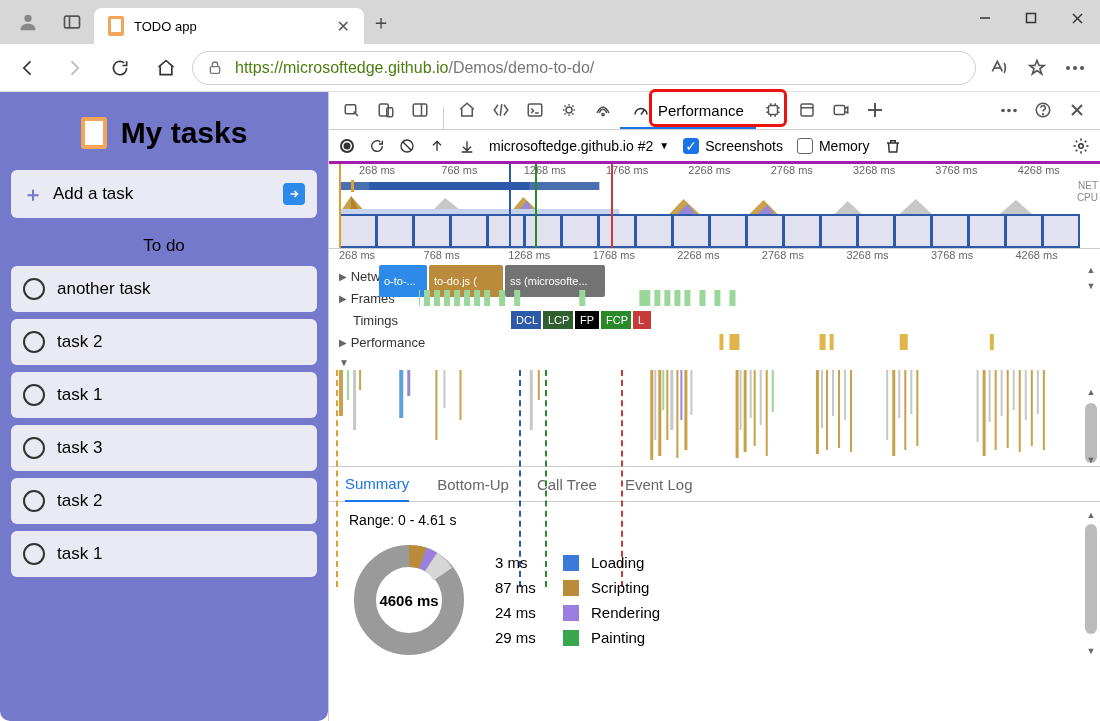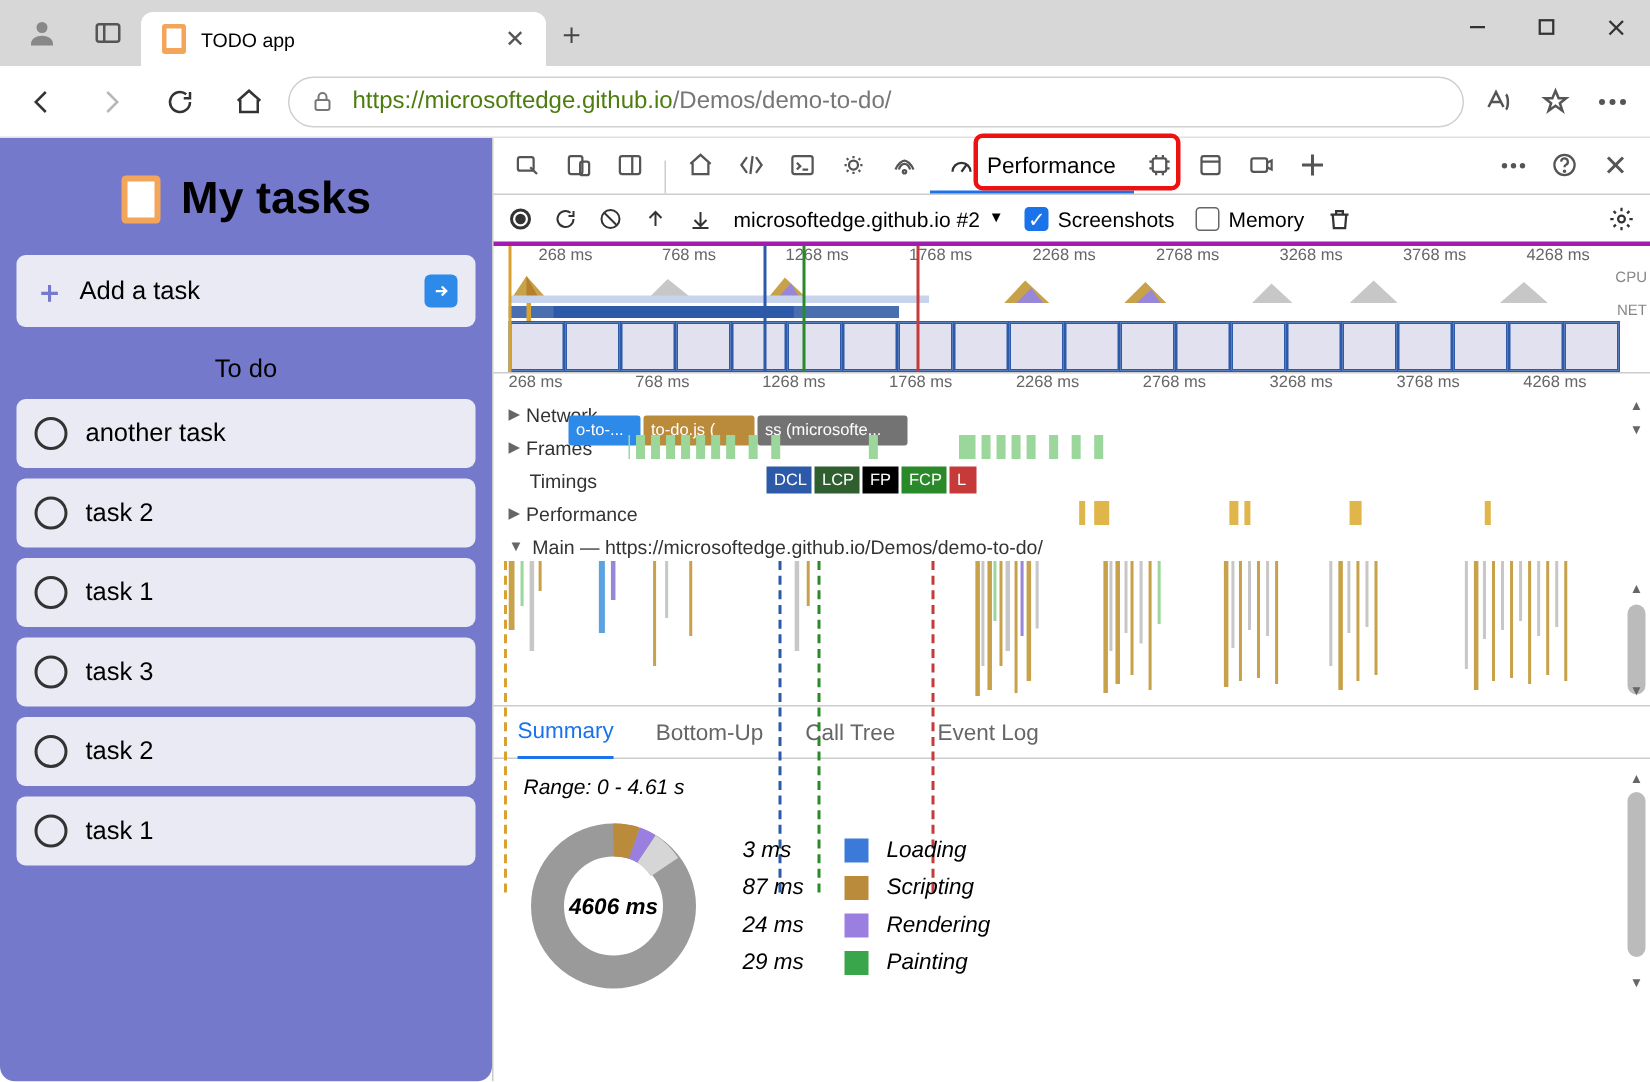--- a/index.html
+++ b/index.html
@@ -65,28 +65,28 @@
   .ovrow { height:18px; position:relative; margin-left:10px; margin-right:20px;}
   .ov-lbl { position:absolute; right:-18px; font-size:10px; color:#888;}
   .filmstrip { display:flex; height:34px; gap:1px; background:#2d5aa8; padding:1px;}
   .frame-thumb { flex:1; background:#e1e1f0; border:1px solid #2d5aa8;}
 
   .flame { position:relative; font-size:13px; color:#333;}
   .flame .row { height:22px; display:flex; align-items:center; border-bottom:none;}
   .flame .row-l { width:90px; padding-left:10px; display:flex; align-items:center; gap:4px;}
   .caret { font-size:10px; color:#666;}
   .flame .row-c { flex:1; position:relative; height:100%;}
-  .chip { position:absolute; top:12px; height:20px; font-size:11px; color:#fff; padding:0 5px; border-radius:2px; display:flex; align-items:center; overflow:hidden; white-space:nowrap;}
+  .chip { position:absolute; top:0; height:32px; font-size:11px; color:#fff; padding:0 5px; border-radius:2px; display:flex; align-items:center; overflow:hidden; white-space:nowrap;}
   .timing-chip{top:2px;height:18px;border-radius:0;}
   .main-area{height:96px;position:relative;}
   .ruler-y { position:absolute; top:0; bottom:0; width:0; border-left:2px dashed;}
 
   .summary-tabs { height:36px; border-top:1px solid #ccc; border-bottom:1px solid #ccc; display:flex; align-items:center; padding:0 16px; gap:28px; font-size:15px; color:#666;}
   .summary-tabs .active { color:#1a73e8; border-bottom:2px solid #1a73e8; height:36px; display:flex; align-items:center;}
-  .summary-body { padding:10px 20px; display:flex; flex-direction:column; gap:12px;font-style:italic;}
+  .summary-body { padding:10px 20px; display:flex; flex-direction:column; gap:12px;}
   .summary-row { display:flex; align-items:center; gap:26px;}
   .donut { width:120px; height:120px; position:relative;}
   .legend { display:flex; flex-direction:column; gap:8px; font-size:15px;}
   .legend-r { display:flex; align-items:center; gap:12px;}
   .legend-r .ms { width:56px; text-align:left;}
   .sw { width:16px; height:16px;}
 
   .sb { position:absolute; right:3px; width:12px;}
   .sb-thumb{position:absolute;left:0;right:0;background:#bbb;border-radius:6px;}
   .sb-arrow{position:absolute;left:0;right:0;height:14px;display:flex;align-items:center;justify-content:center;font-size:9px;color:#666;}
@@ -402,45 +402,45 @@
         <span>268 ms</span>
           <span>768 ms</span>
           <span>1268 ms</span>
           <span>1768 ms</span>
           <span>2268 ms</span>
           <span>2768 ms</span>
           <span>3268 ms</span>
           <span>3768 ms</span>
           <span>4268 ms</span>
       </div>
+      <div class="ovrow" style="height:12px;margin-left:10px;margin-right:20px">
+        <span class="ov-lbl">NET</span>
+        <svg width="100%" height="12" preserveAspectRatio="none" viewBox="0 0 740 12">
+            <rect x="0" y="2" width="260" height="8" fill="#4a6fb0"></rect>
+            <rect x="12" y="0" width="3" height="12" fill="#d9a12f"></rect>
+            <rect x="30" y="2" width="160" height="8" fill="#2d5aa8"></rect>
+          </svg>
+      </div>
       <div class="ovrow ov-cpu" style="height:22px">
         <span class="ov-lbl">CPU</span>
         <svg width="100%" height="22" preserveAspectRatio="none" viewBox="0 0 740 22">
           <path d="M0 22 L12 4 L28 22 Z" fill="#c8a24a"></path>
           <path d="M12 22 L12 4 L22 22 Z" fill="#b67f2e"></path>
           <path d="M90 22 L106 6 L126 22 Z" fill="#c7c7c7"></path>
           <path d="M170 22 L184 5 L202 22 Z" fill="#c8a24a"></path>
           <path d="M176 22 L188 9 L196 22 Z" fill="#9886d8"></path>
           <rect x="0" y="17" width="280" height="5" fill="#c8d4ec"></rect>
           <path d="M330 22 L344 7 L360 22 Z" fill="#c8a24a"></path>
             <path d="M338 22 L348 12 L356 22 Z" fill="#9886d8"></path>
           <path d="M410 22 L424 8 L438 22 Z" fill="#c8a24a"></path>
             <path d="M418 22 L428 13 L434 22 Z" fill="#9886d8"></path>
           <path d="M495 22 L508 9 L522 22 Z" fill="#c7c7c7"></path>
           <path d="M560 22 L576 7 L592 22 Z" fill="#c7c7c7"></path>
           <path d="M660 22 L676 8 L692 22 Z" fill="#c7c7c7"></path>
         </svg>
-      </div>
-      <div class="ovrow" style="height:12px;margin-left:10px;margin-right:20px">
-        <span class="ov-lbl">NET</span>
-        <svg width="100%" height="12" preserveAspectRatio="none" viewBox="0 0 740 12">
-            <rect x="0" y="2" width="260" height="8" fill="#4a6fb0"></rect>
-            <rect x="12" y="0" width="3" height="12" fill="#d9a12f"></rect>
-            <rect x="30" y="2" width="160" height="8" fill="#2d5aa8"></rect>
-          </svg>
       </div>
       <div class="filmstrip" style="margin:0 20px 0 10px">
         <div class="frame-thumb"></div>
           <div class="frame-thumb"></div>
           <div class="frame-thumb"></div>
           <div class="frame-thumb"></div>
           <div class="frame-thumb"></div>
           <div class="frame-thumb"></div>
           <div class="frame-thumb"></div>
           <div class="frame-thumb"></div>
@@ -547,21 +547,20 @@
                 <rect x="400" y="3" width="6" height="16"></rect>
                 <rect x="410" y="3" width="4" height="16"></rect>
                 <rect x="480" y="3" width="8" height="16"></rect>
                 <rect x="570" y="3" width="4" height="16"></rect>
               </g>
             </svg>
         </div>
       </div>
       <div style="padding:4px 0 2px 10px;display:flex;align-items:center;gap:6px">
           <span class="caret">▼</span>
-          <span>Main — https://microsoftedge.github.io/Demos/demo-to-do/</span>
         </div>
       <div class="main-area row-c" style="margin-left:10px;margin-right:18px">
         <svg width="100%" height="96" preserveAspectRatio="none" viewBox="0 0 740 96">
           <g>
             <rect x="0" y="0" width="4" height="46" fill="#c8a24a"></rect>
               <rect x="8" y="0" width="2" height="30" fill="#9bd79b"></rect>
               <rect x="14" y="0" width="3" height="60" fill="#c7c7c7"></rect>
               <rect x="20" y="0" width="2" height="20" fill="#c8a24a"></rect>
             <rect x="60" y="0" width="4" height="48" fill="#5aa3e0"></rect>
               <rect x="68" y="0" width="3" height="26" fill="#9886d8"></rect>

